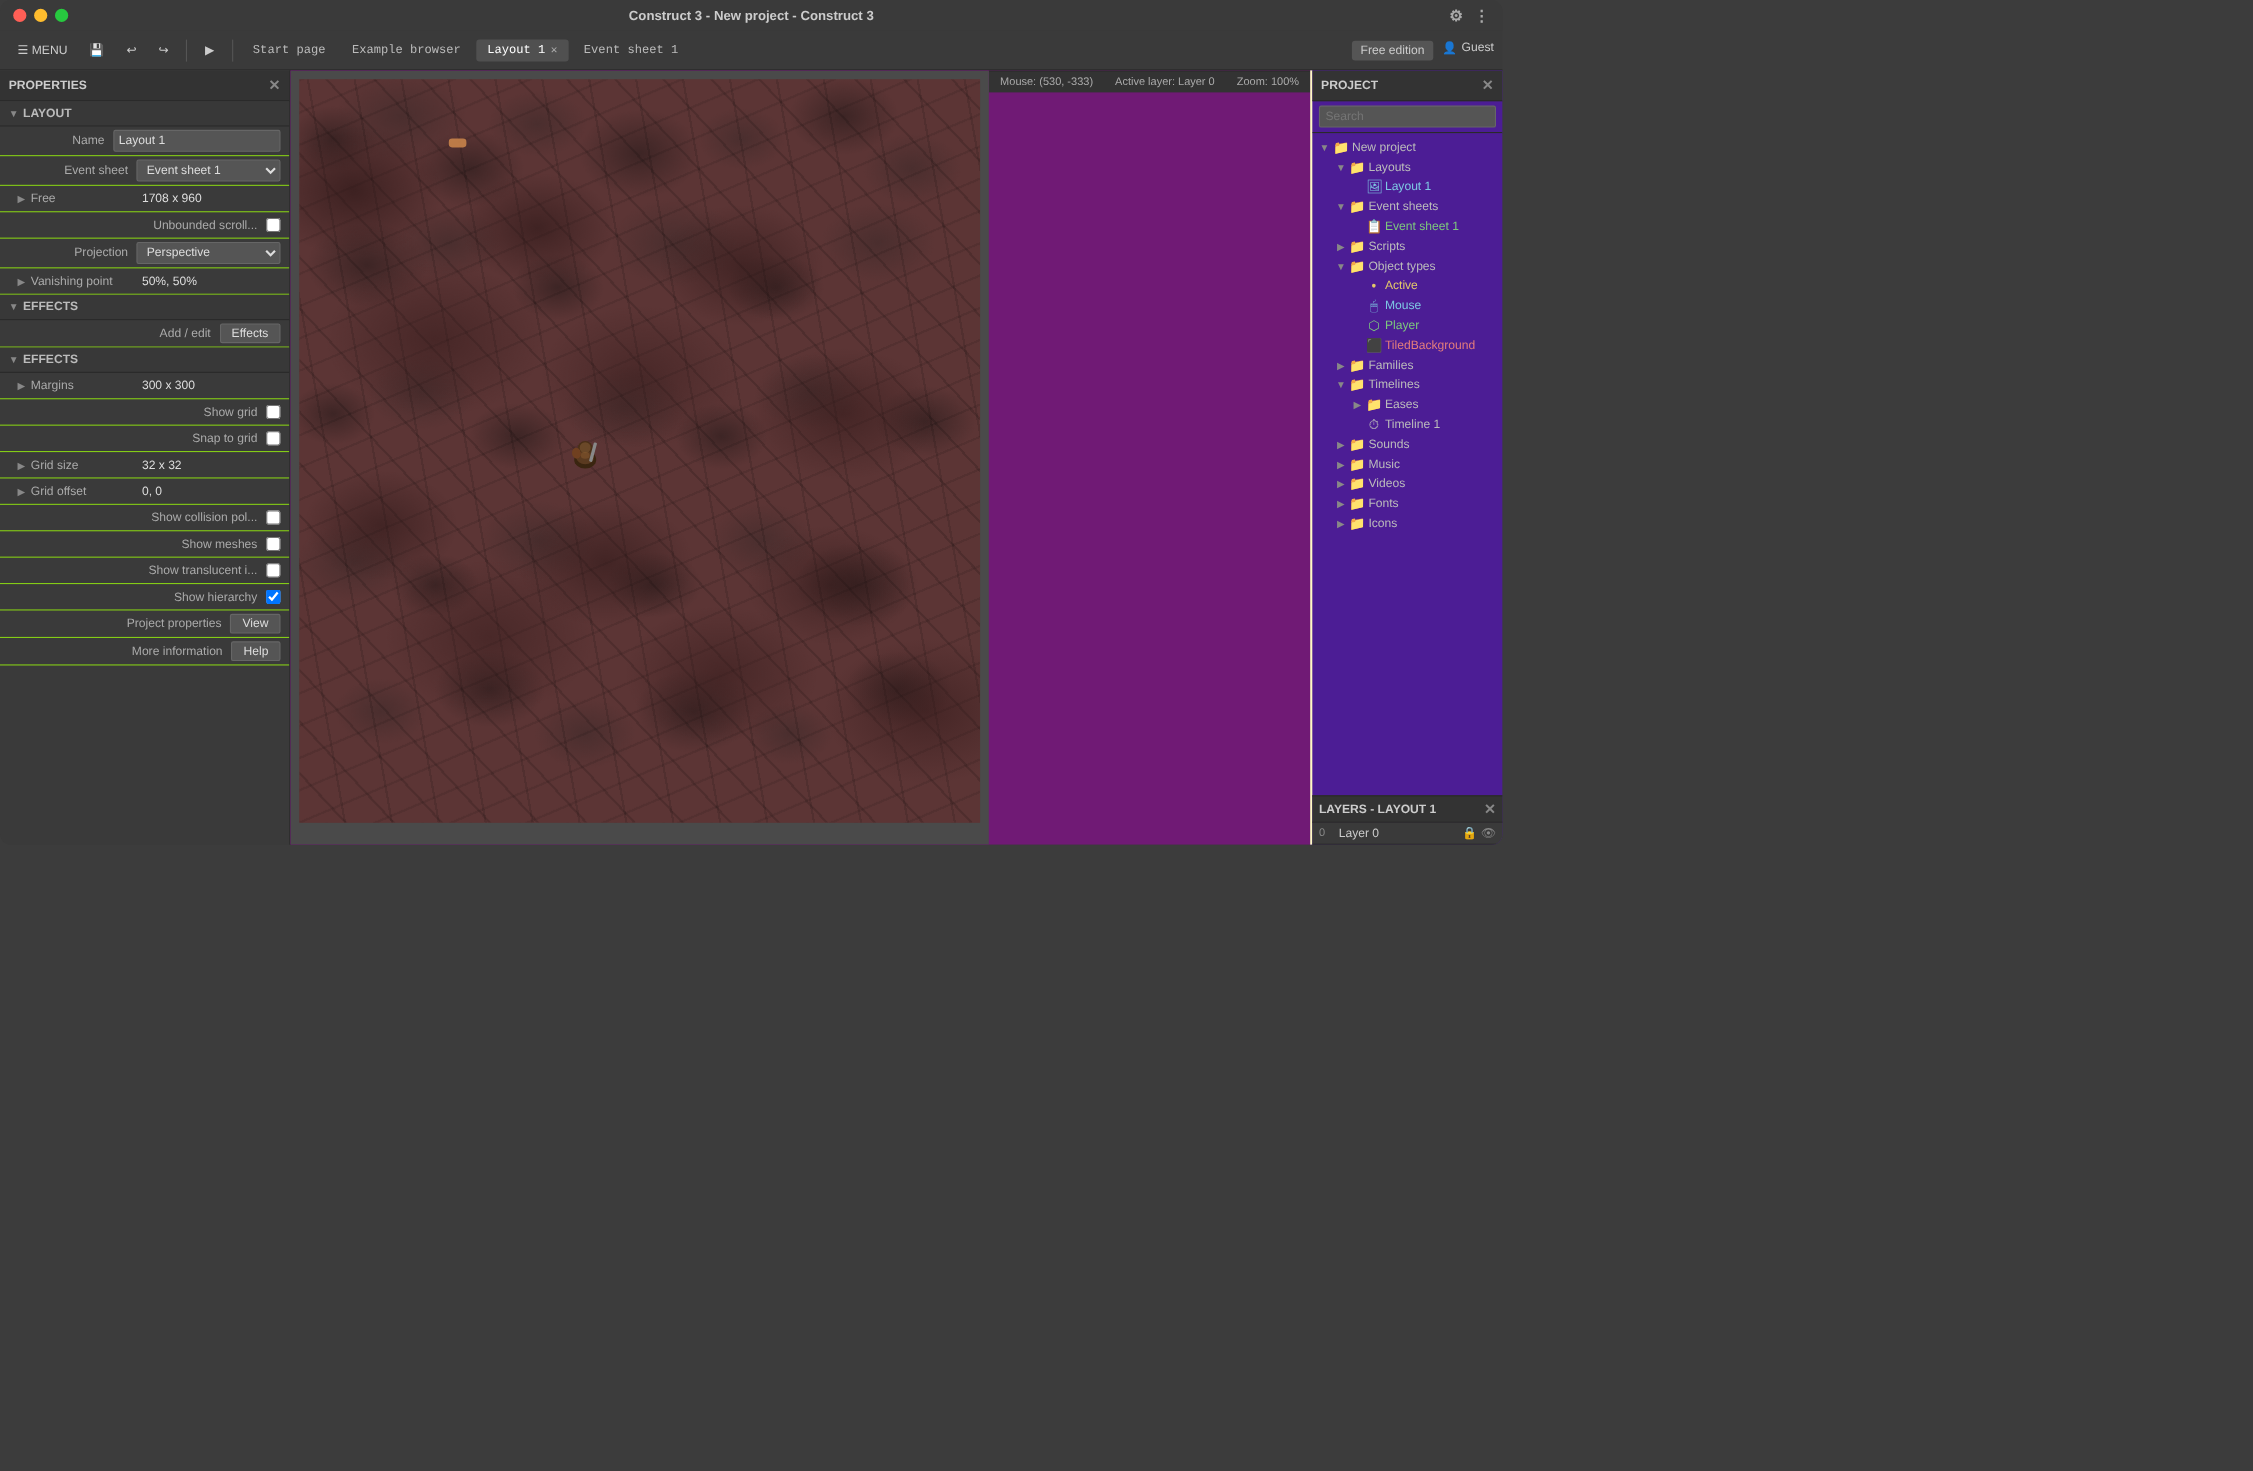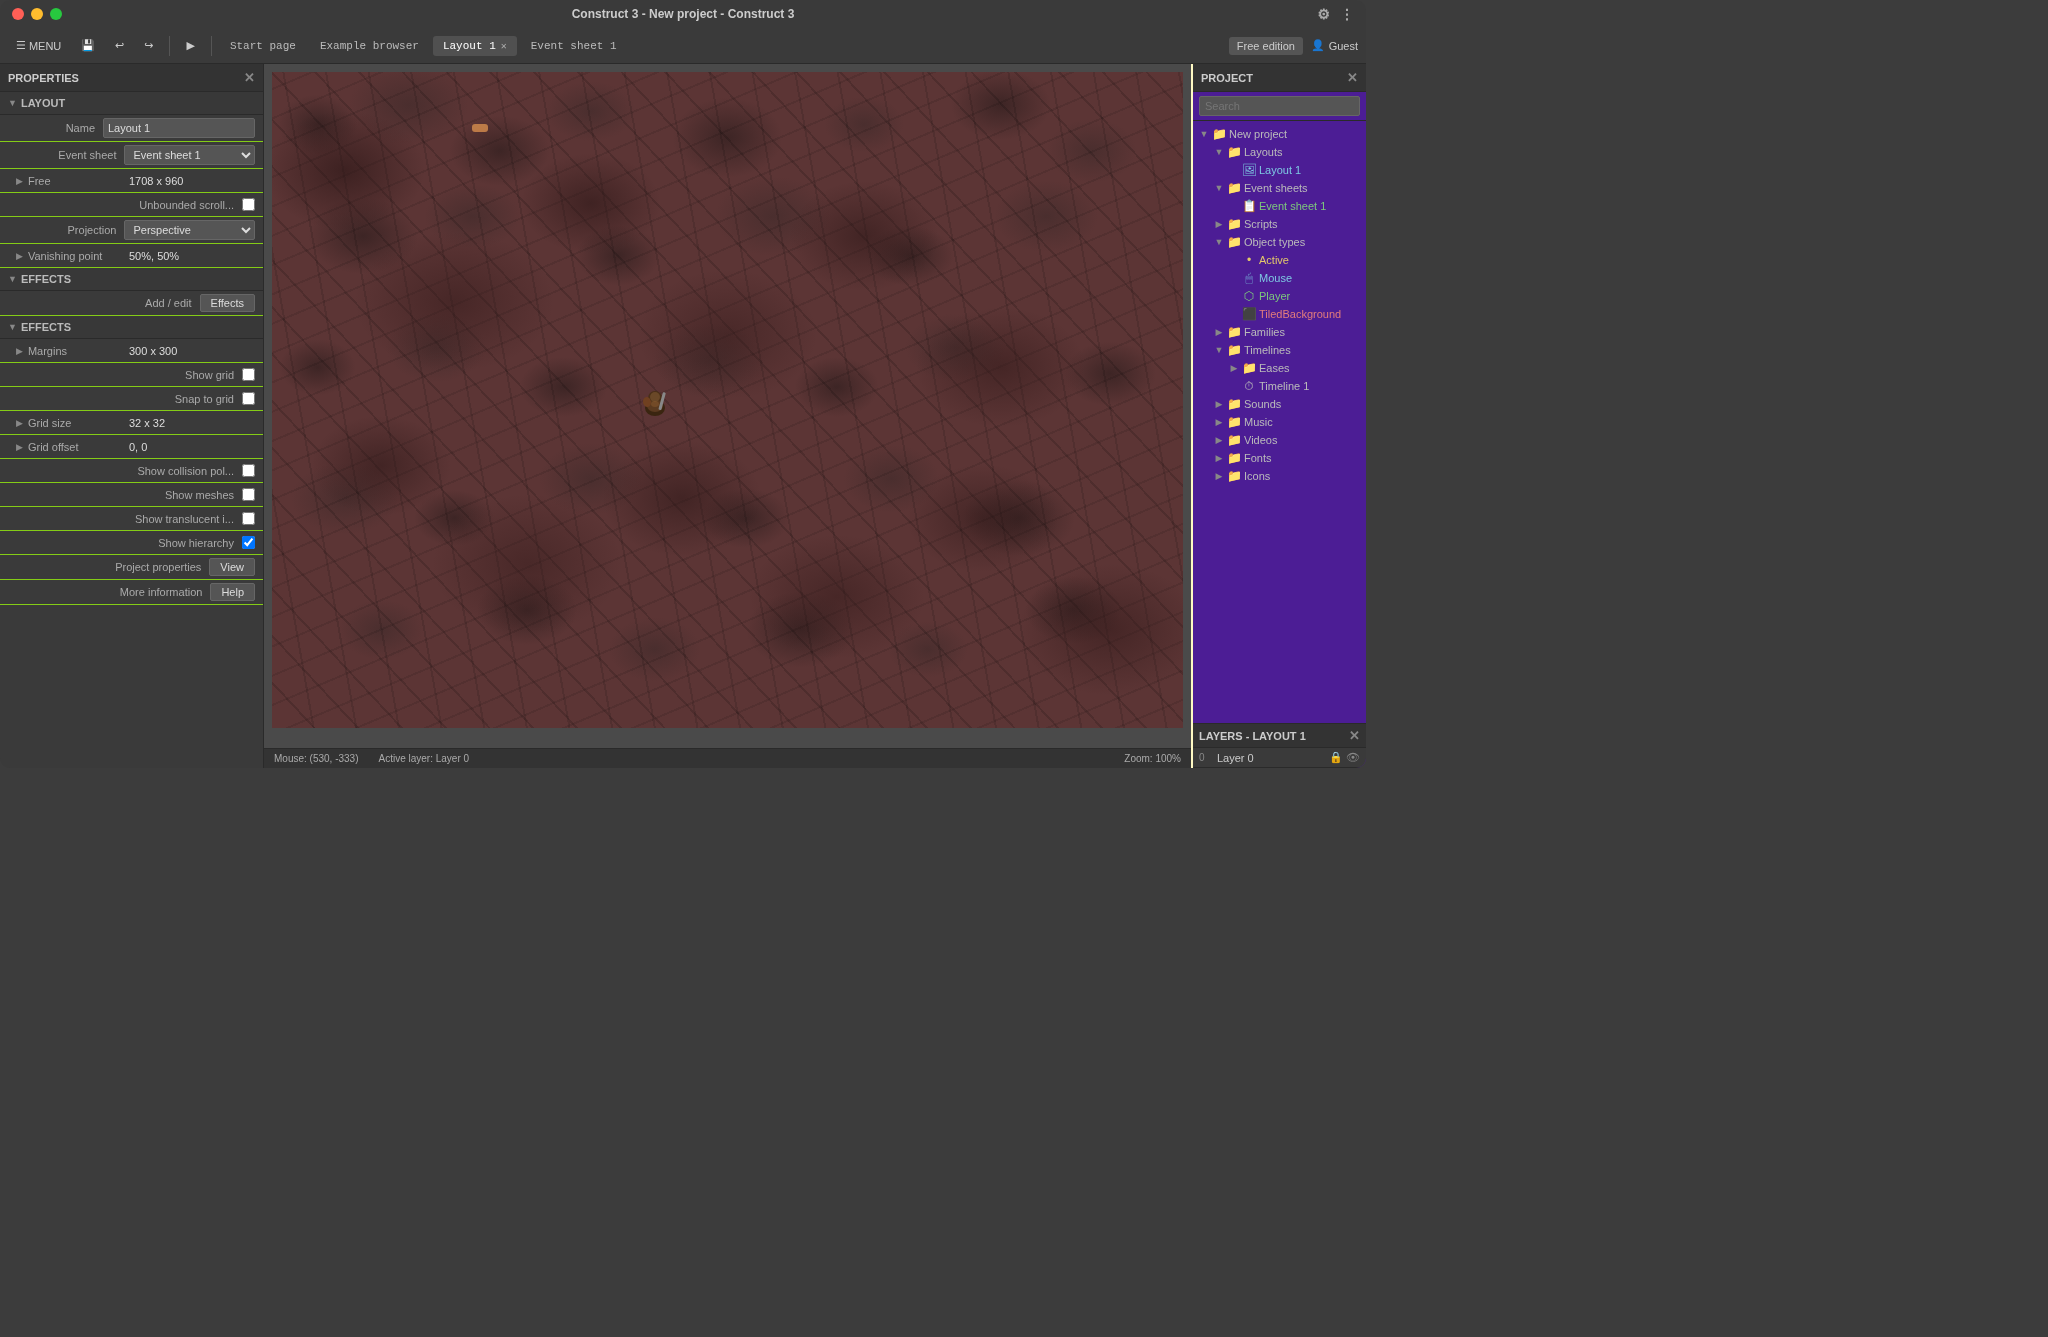--- a/index.html
+++ b/index.html
@@ -95,21 +95,21 @@
       color: #fff;
     }
     .tab-close {
       font-size: 10px;
       color: #aaa;
       cursor: pointer;
     }
     .toolbar-right {
       margin-left: auto;
       display: flex;
-      align-items: center;
+      align-items: flex-start;
       gap: 8px;
     }
     .free-edition-btn {
       padding: 3px 8px;
       background: #555;
       border: none;
       color: #ccc;
       border-radius: 3px;
       font-size: 11px;
       cursor: pointer;
@@ -228,21 +228,21 @@
       cursor: pointer;
     }
 
     
     .canvas-area {
       flex: 1;
       background: #701a75;
       overflow: hidden;
       position: relative;
       display: flex;
-      flex-direction: column;
+      flex-direction: row;
     }
     .canvas-container {
       flex: 1;
       position: relative;
       overflow: hidden;
     }
     .canvas-statusbar {
       height: 20px;
       background: #333;
       border-top: 1px solid #2a2a2a;

